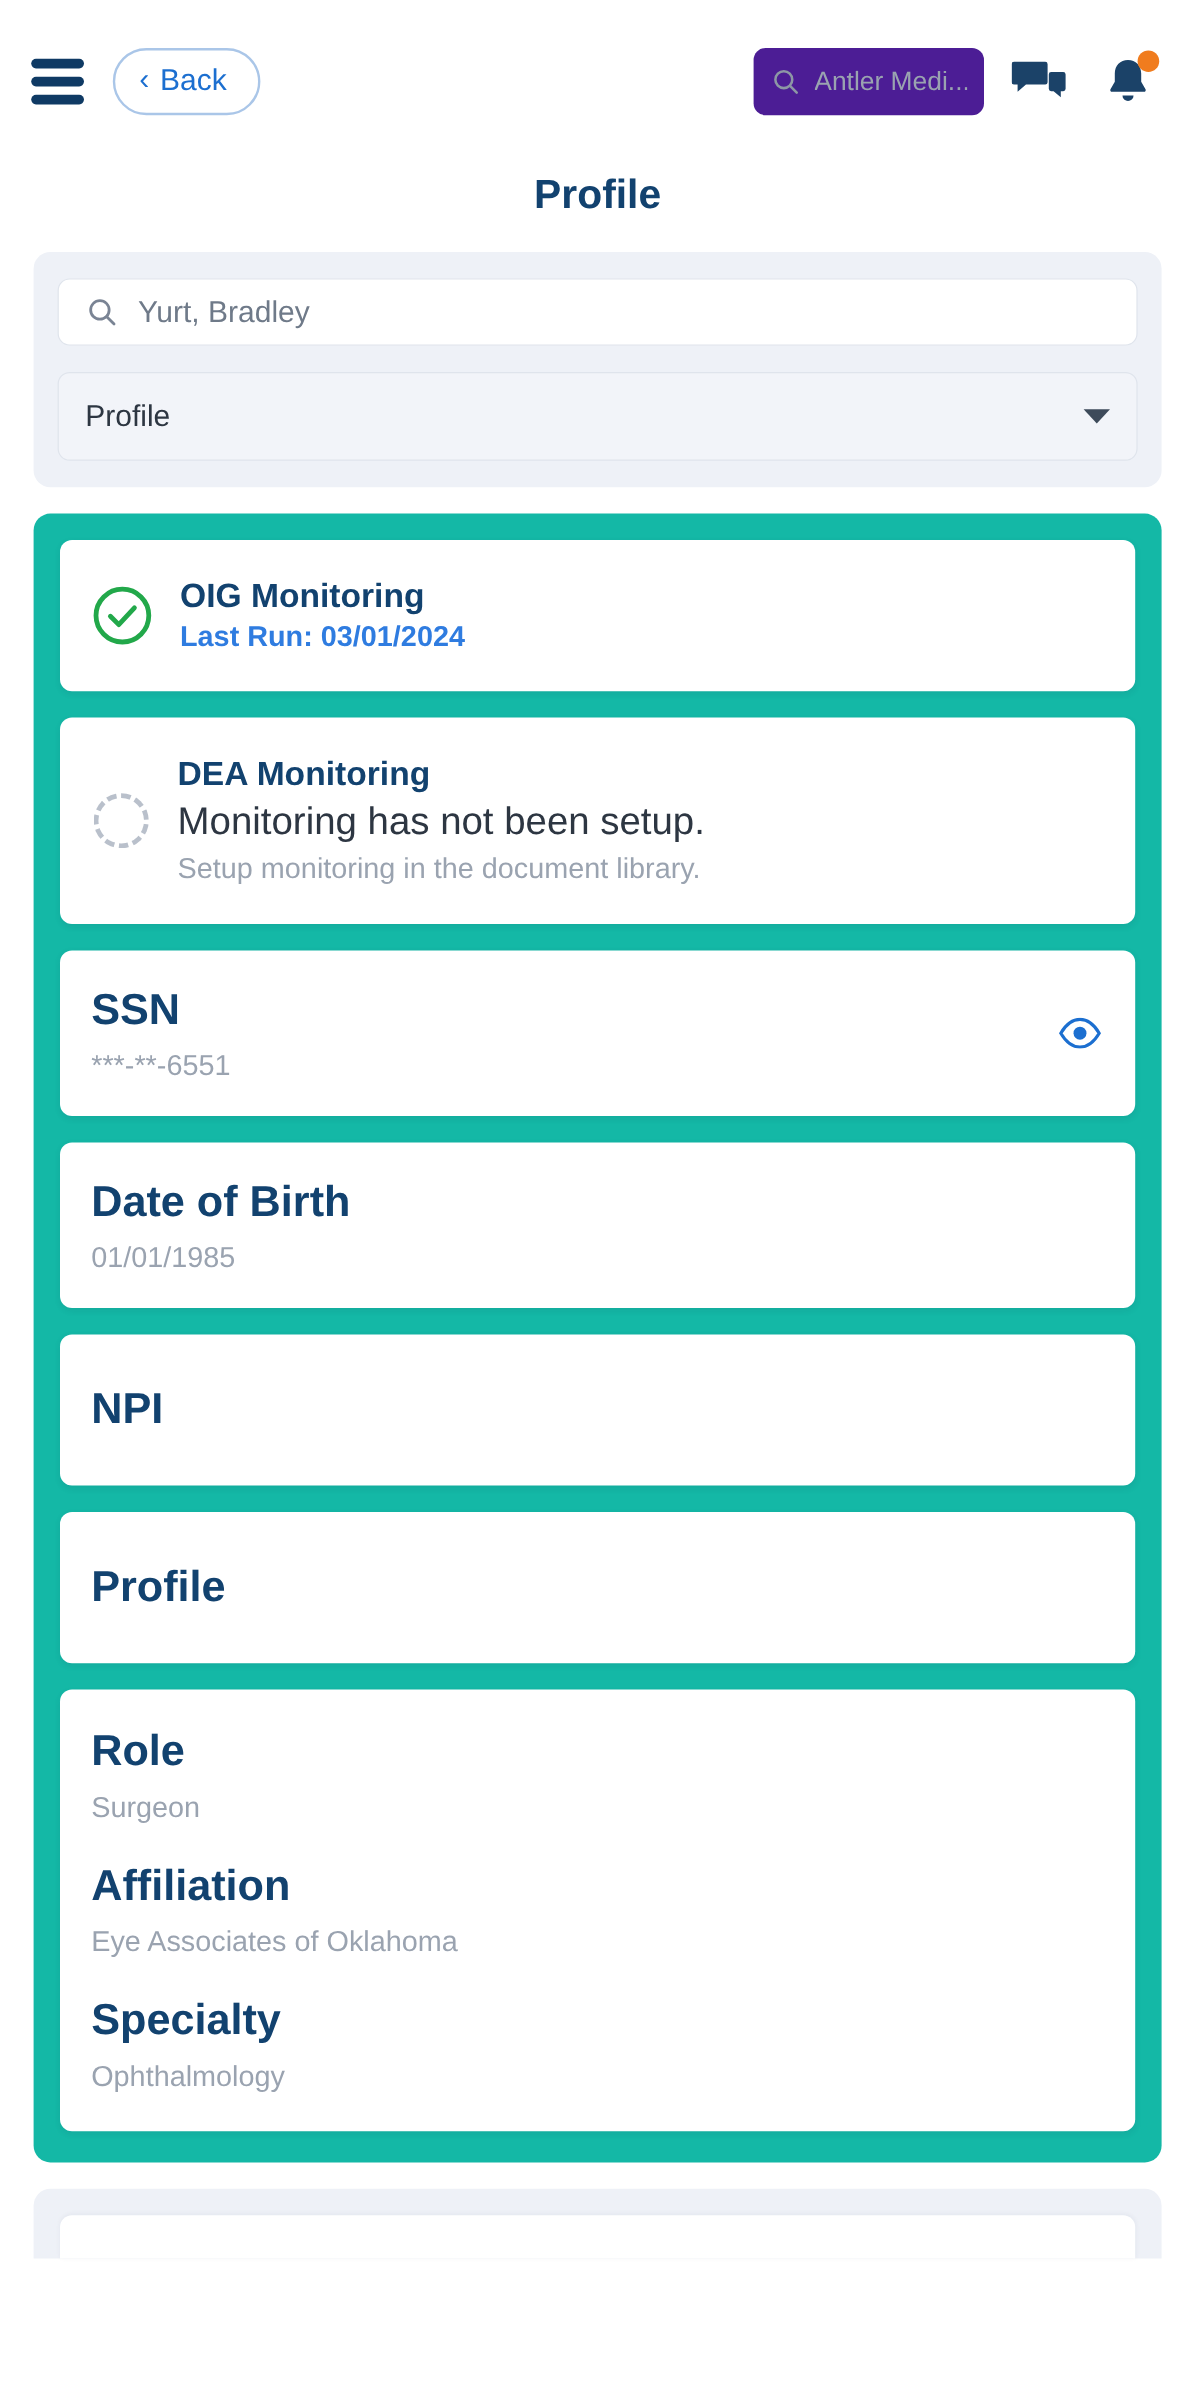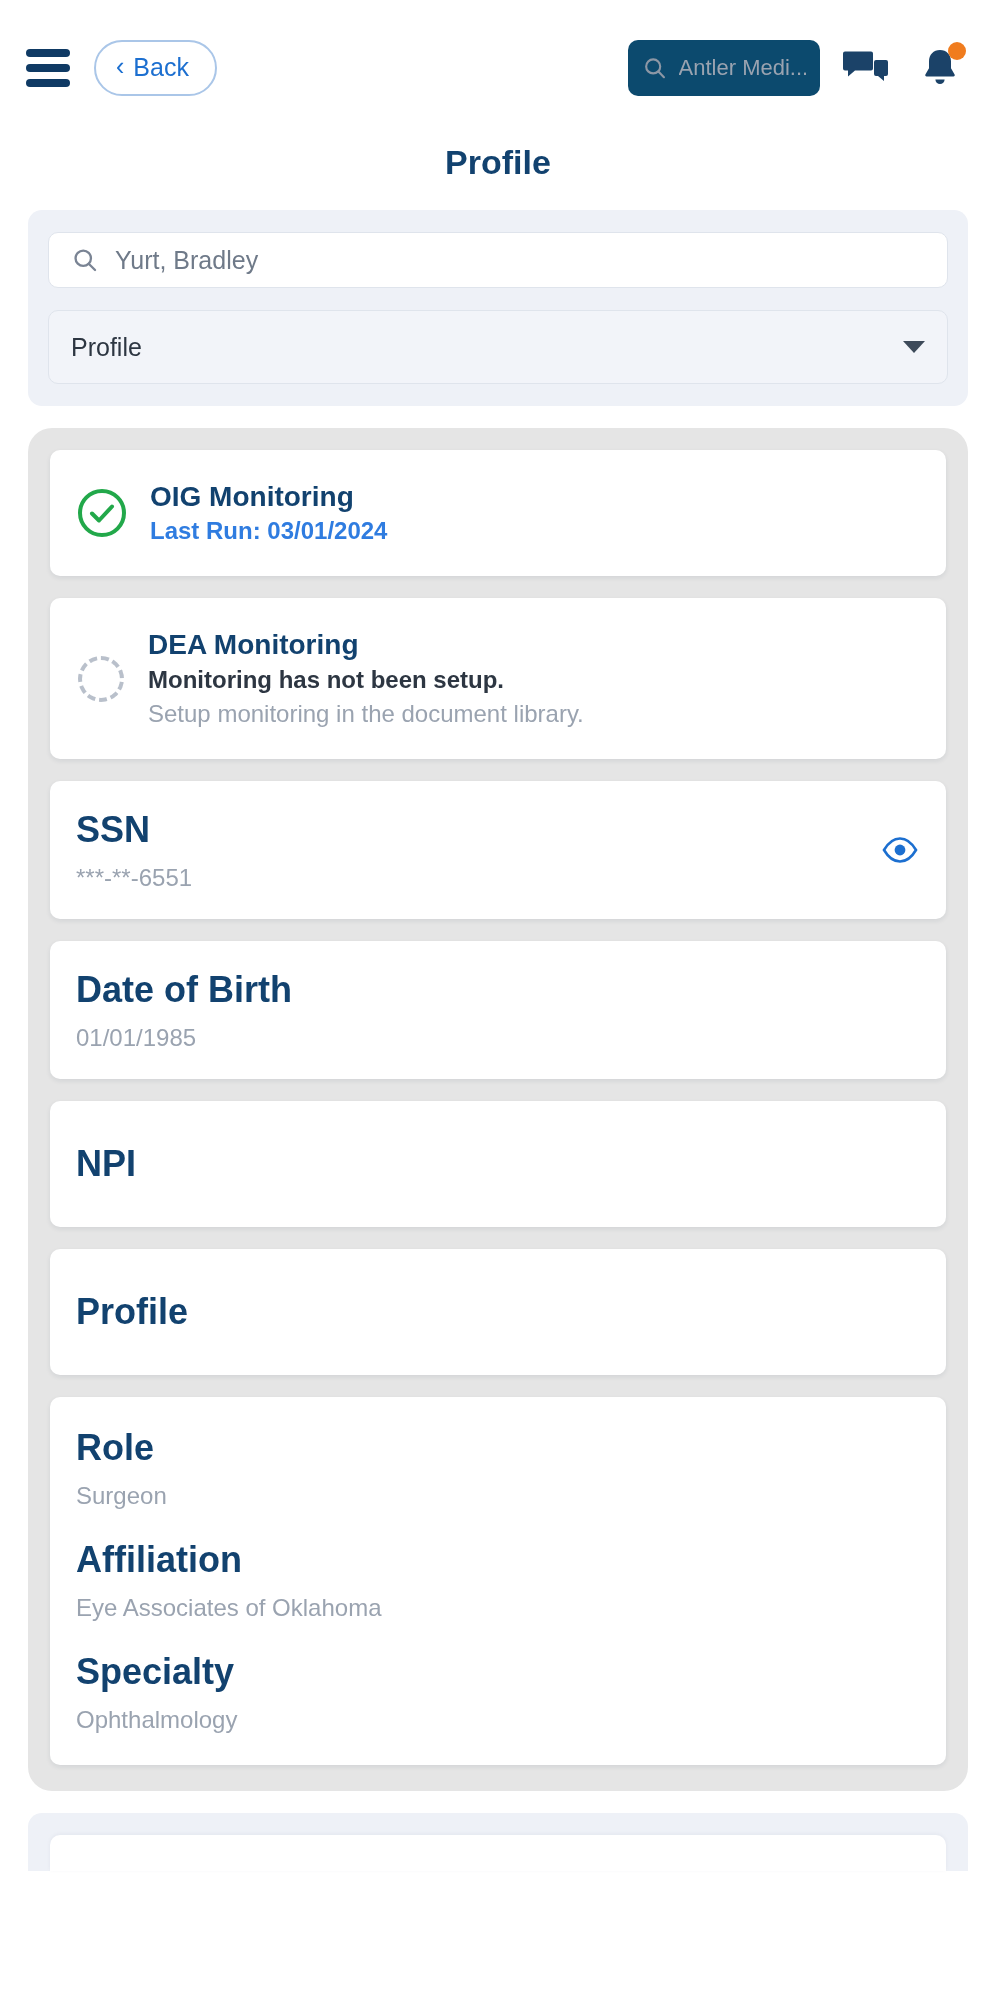--- a/index.html
+++ b/index.html
@@ -71,21 +71,21 @@
     display: block;
     margin-top: -2px;
   }
 
   .topbar-spacer { flex: 1 1 auto; }
 
   .top-search {
     width: 192px;
     height: 56px;
     border-radius: 10px;
-    background: #0c4a6e;
+    background: #4c1d95;
     display: flex;
     align-items: center;
     padding: 0 14px;
     gap: 11px;
     cursor: text;
     flex: 0 0 auto;
   }
   .top-search .ph {
     font-size: 22px;
     color: #9aa3b0;
@@ -172,22 +172,22 @@
   }
   .caret {
     width: 0; height: 0;
     border-left: 11px solid transparent;
     border-right: 11px solid transparent;
     border-top: 12px solid #3d4a5a;
   }
 
   
   .cards-panel {
-    background: #e5e5e5;
-    border-radius: 24px;
+    background: #14b8a6;
+    border-radius: 14px;
     padding: 22px 22px 26px;
     margin-bottom: 22px;
   }
 
   .card {
     background: #ffffff;
     border-radius: 10px;
     box-shadow: 0 2px 5px rgba(22,40,70,0.09);
     margin-bottom: 22px;
     padding: 26px 26px;
@@ -207,24 +207,23 @@
     color: #12426f;
     line-height: 1.18;
   }
   .mon-sub-blue {
     font-size: 24px;
     font-weight: bold;
     color: #2f7ce0;
     line-height: 1.25;
   }
   .mon-sub-dark {
-    font-size: 24px;
+    font-size: 32px;
     color: #2d3642;
     line-height: 1.3;
-    font-weight: bold;
   }
   .mon-sub-gray {
     font-size: 24px;
     color: #9aa3b0;
     line-height: 1.3;
   }
 
   .check-circle { flex: 0 0 auto; }
   .dashed-circle {
     flex: 0 0 auto;

